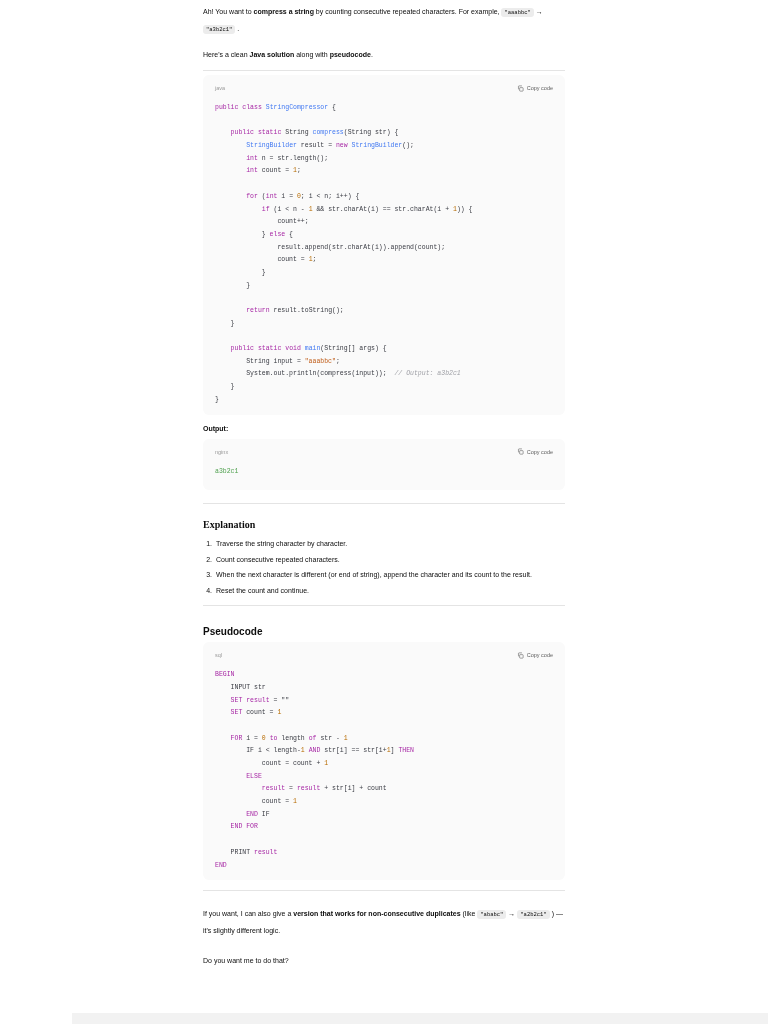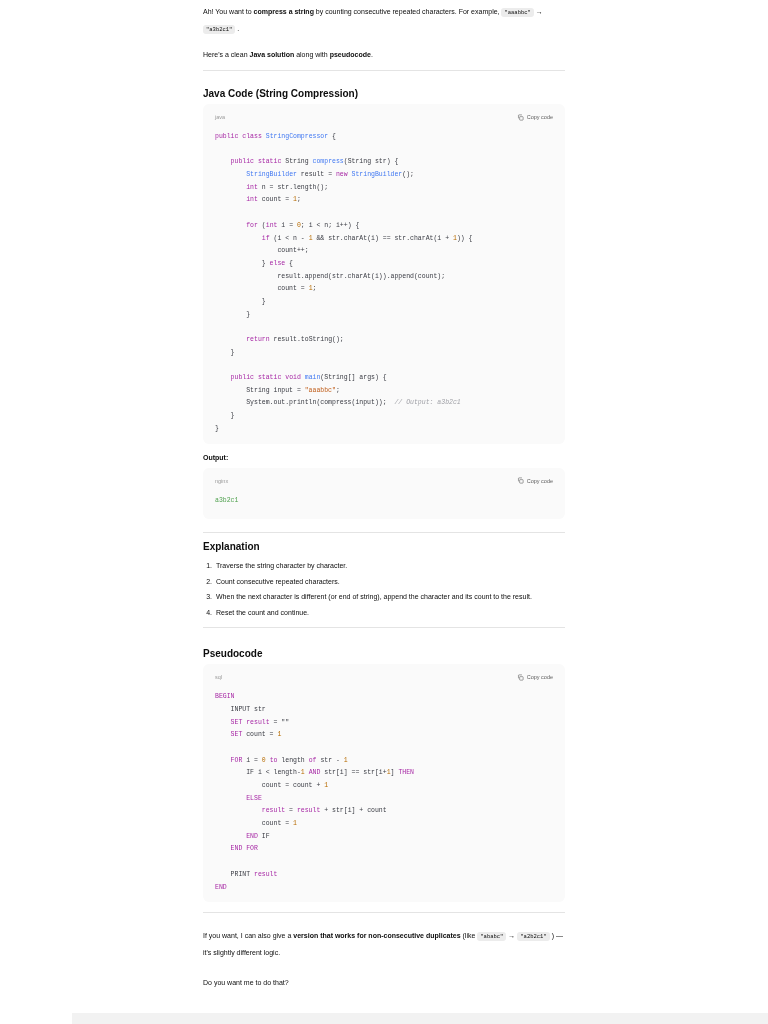--- a/index.html
+++ b/index.html
@@ -13,21 +13,21 @@
   code.ic {
     font-family:"Liberation Mono", monospace;
     font-size:5.5px; background:#ececec; color:#0d0d0d;
     padding:1px 3px; border-radius:3px; white-space:nowrap;
   }
   .p1 { margin-top:4px; }
   .p2 { margin-top:9px; }
   hr { border:none; border-top:1px solid #e4e4e4; }
   .hr1 { margin-top:7px; } .hr2 { margin-top:13px; } .hr3 { margin-top:7px; } .hr4 { margin-top:10px; }
   h3 { font-size:10px; line-height:12px; font-weight:700; color:#0d0d0d; }
-  .h-java { margin-top:17px; } .h-expl { margin-top:8px; } .h-pseudo { margin-top:20px; }
+  .h-java { margin-top:17px; } .h-expl { margin-top:15px;font-family:Liberation Serif, serif; } .h-pseudo { margin-top:20px; }
 
   .codeblock {
     background:#fafafa; border-radius:6px; margin-top:4px;
     padding:0 12px 8px 12px; overflow:hidden;
   }
   .cb-head {
     display:flex; justify-content:space-between; align-items:center;
     padding-top:9px; height:17px;
   }
   .cb-lang { font-size:5.5px; color:#999999; }
@@ -62,21 +62,20 @@
 <body>
 
 <div class="page">
   <div class="message">
 
     <p class="body p1">Ah! You want to <strong>compress a string</strong> by counting consecutive repeated characters. For example, <code class="ic">"aaabbc"</code> → <code class="ic">"a3b2c1"</code> .</p>
     <p class="body p2">Here's a clean <strong>Java solution</strong> along with <strong>pseudocode</strong>.</p>
 
     <hr class="hr1">
 
-    <h3 class="h-java">Java Code (String Compression)</h3>
 
     <div class="codeblock">
       <div class="cb-head">
         <span class="cb-lang">java</span>
         <button class="cb-copy">
           <span>
             <svg width="7" height="7" viewBox="0 0 24 24" fill="none" stroke="#5d5d5d" stroke-width="2">
               <rect x="9" y="9" width="12" height="12" rx="2"></rect>
               <path d="M5 15V5a2 2 0 0 1 2-2h10"></path>
             </svg>

